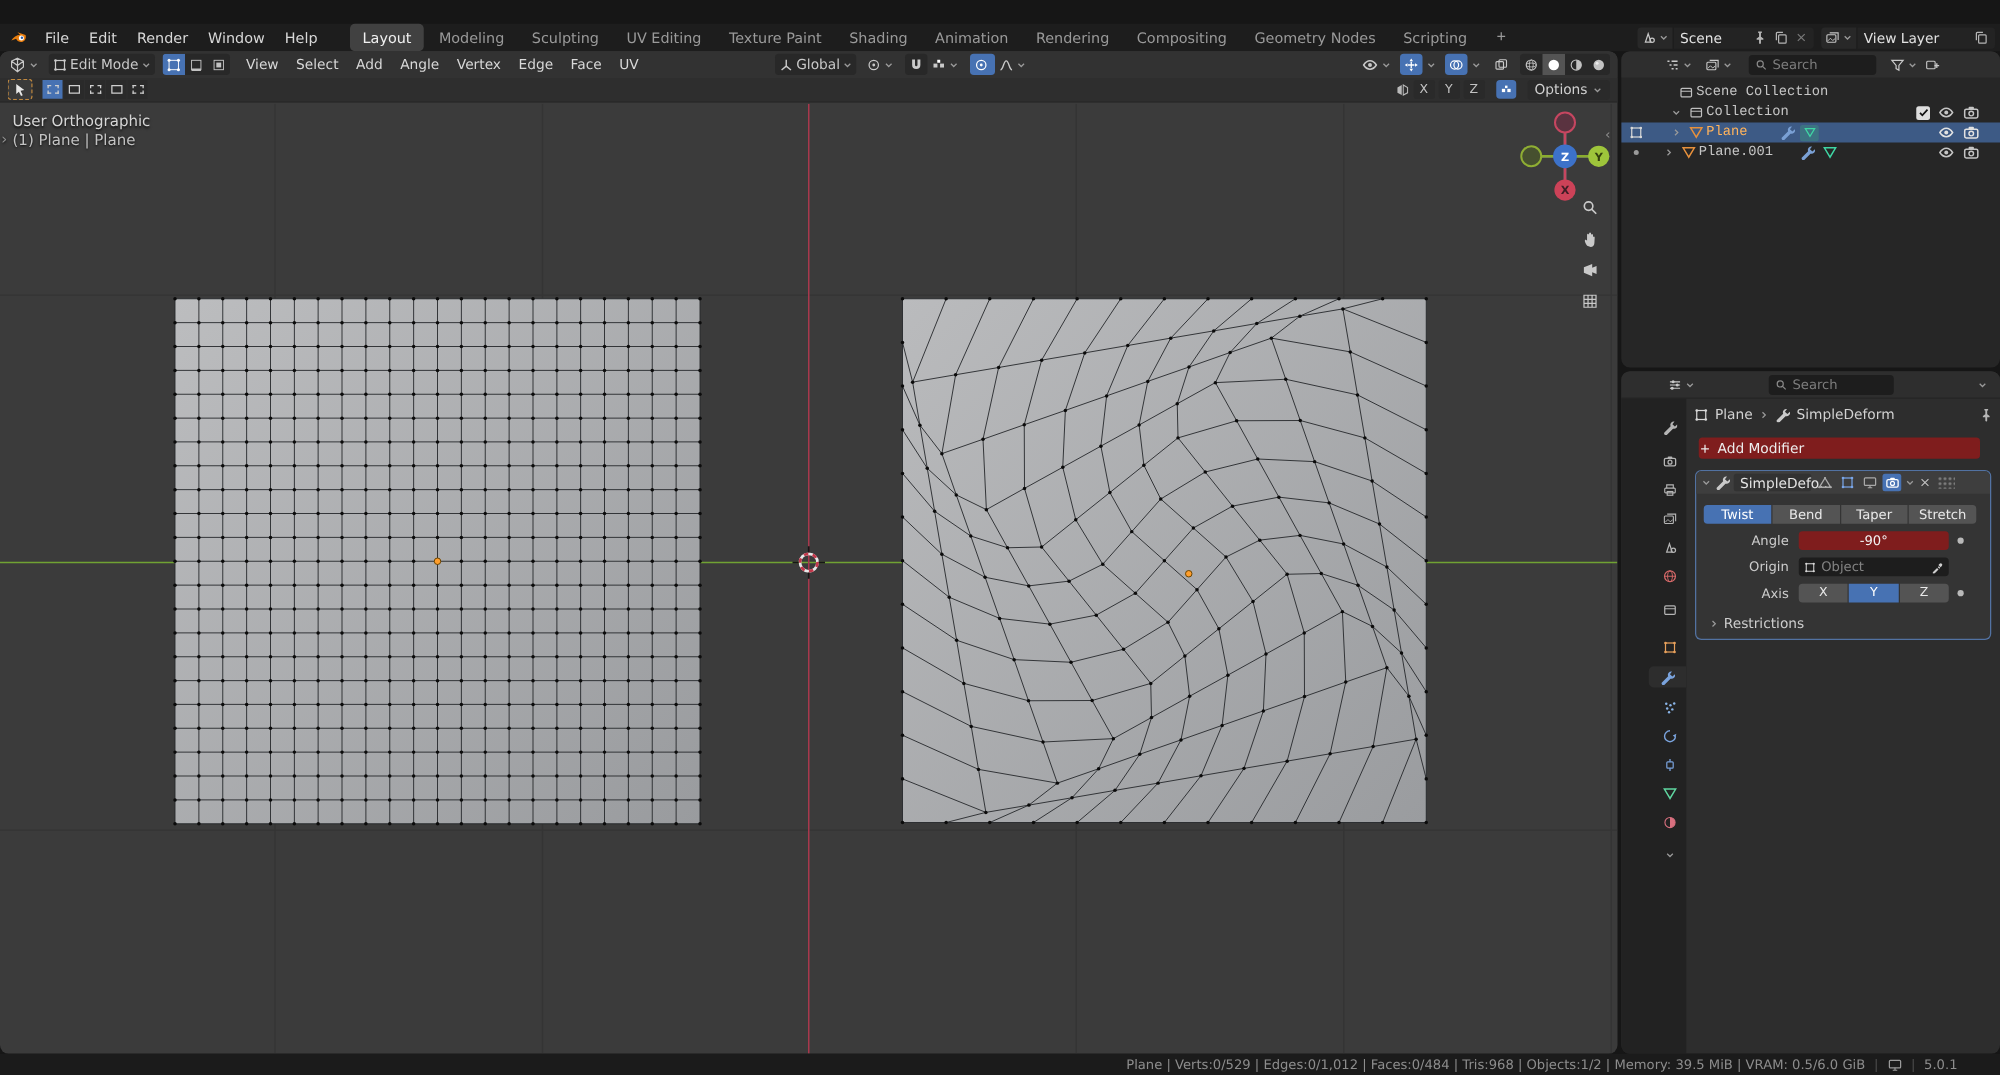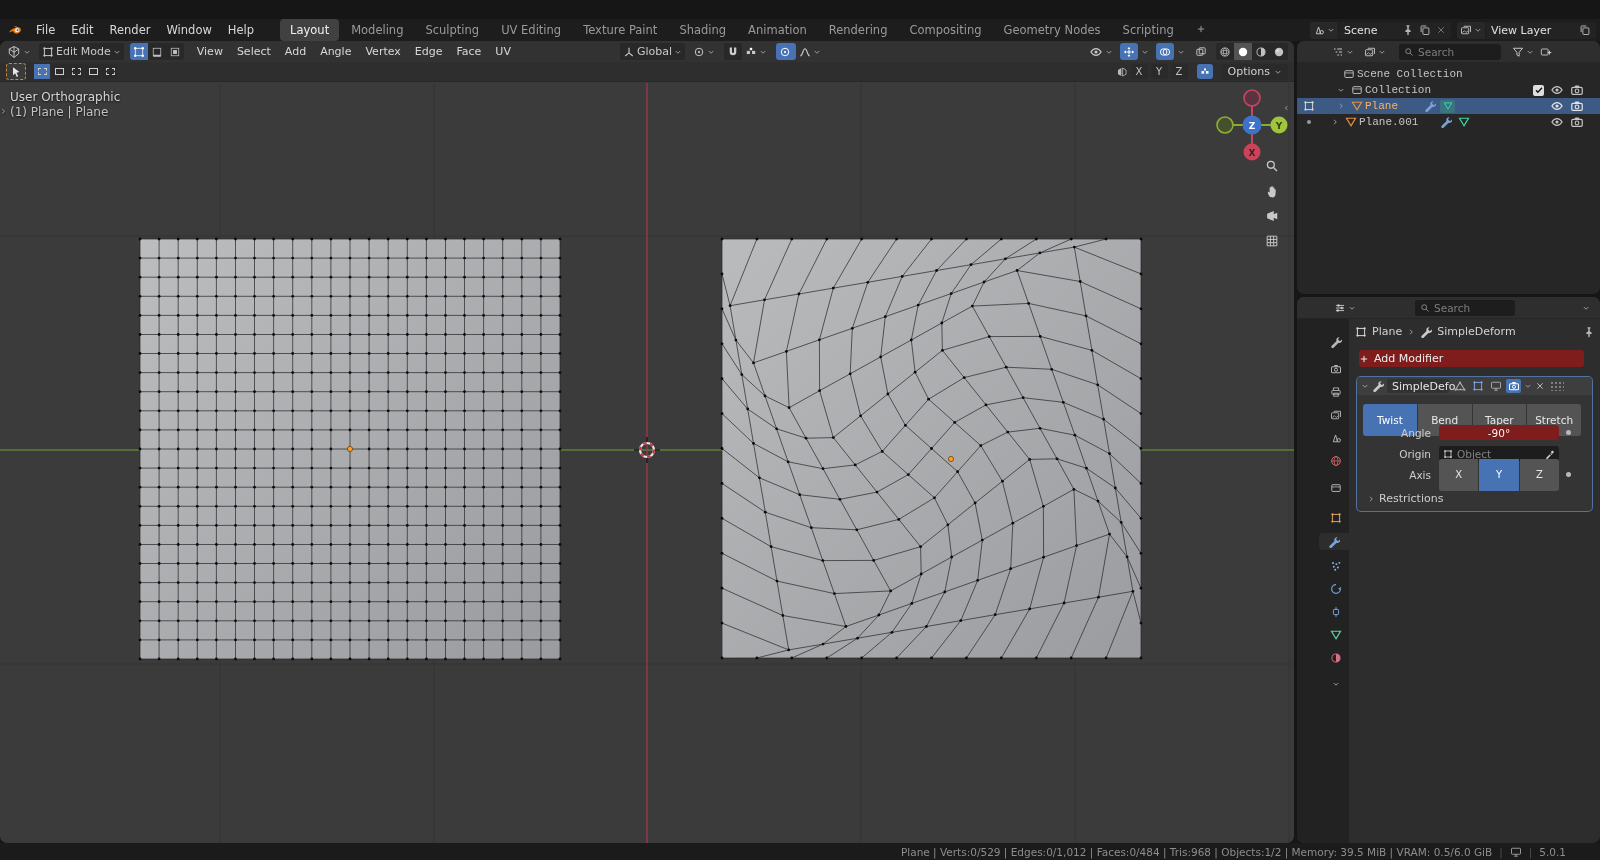--- a/index.html
+++ b/index.html
@@ -94,21 +94,21 @@
   #modpanel { position:absolute; left:7px; top:57px; width:237px; height:136px; background:#343434;
               border:1px solid rgba(90,130,190,.8); border-radius:5px; }
   #modhead { height:18px; background:#3e3e3e; border-radius:4px 4px 0 0; display:flex; align-items:center; gap:3px; padding:0 4px; }
   #modname { background:#323232; border-radius:2px; height:14px; display:flex; align-items:center; padding:0 5px; color:#e4e4e4; width:62px; }
   .mico { width:15px; height:14px; border-radius:2px; display:flex; align-items:center; justify-content:center; color:#a9a9a9; }
   .mico.blueic { color:#79a5e8; }
   .mico.bluebg { background:#4772b3; color:#fff; }
   .grip { width:14px; height:10px; margin-left:2px;
           background-image:radial-gradient(circle, #808080 1px, transparent 1.2px); background-size:4px 4px; }
   .segrow { position:absolute; left:6px; top:27px; width:218px; display:flex; gap:1px; }
-  .segbtn { flex:1; height:32px; background:#545454; color:#e8e8e8; font-size:10.5px; display:flex; align-items:center; justify-content:center; }
+  .segbtn { flex:1; height:15px; background:#545454; color:#e8e8e8; font-size:10.5px; display:flex; align-items:center; justify-content:center; }
   .segbtn:first-child { border-radius:3px 0 0 3px; }
   .segbtn:last-child { border-radius:0 3px 3px 0; }
   .segbtn.on { background:#4772b3; color:#fff; }
   .prow { position:absolute; left:0; width:237px; height:15px; display:flex; align-items:center; }
   .plabel { width:82px; text-align:right; padding-right:8px; color:#cdcdcd; font-size:10.5px; }
   .pslider { width:120px; height:15px; background:#7f1d1d; border-radius:3px; color:#f2f2f2; font-size:10.5px;
              display:flex; align-items:center; justify-content:center; }
   .pobj { width:120px; height:15px; background:#1d1d1d; border-radius:3px; display:flex; align-items:center; gap:4px; padding:0 4px; }
   .pobj .ph { color:#828282; font-size:10.5px; flex:1; }
   .keydot { width:5px; height:5px; border-radius:50%; background:#b9b9b9; margin-left:7px; }

